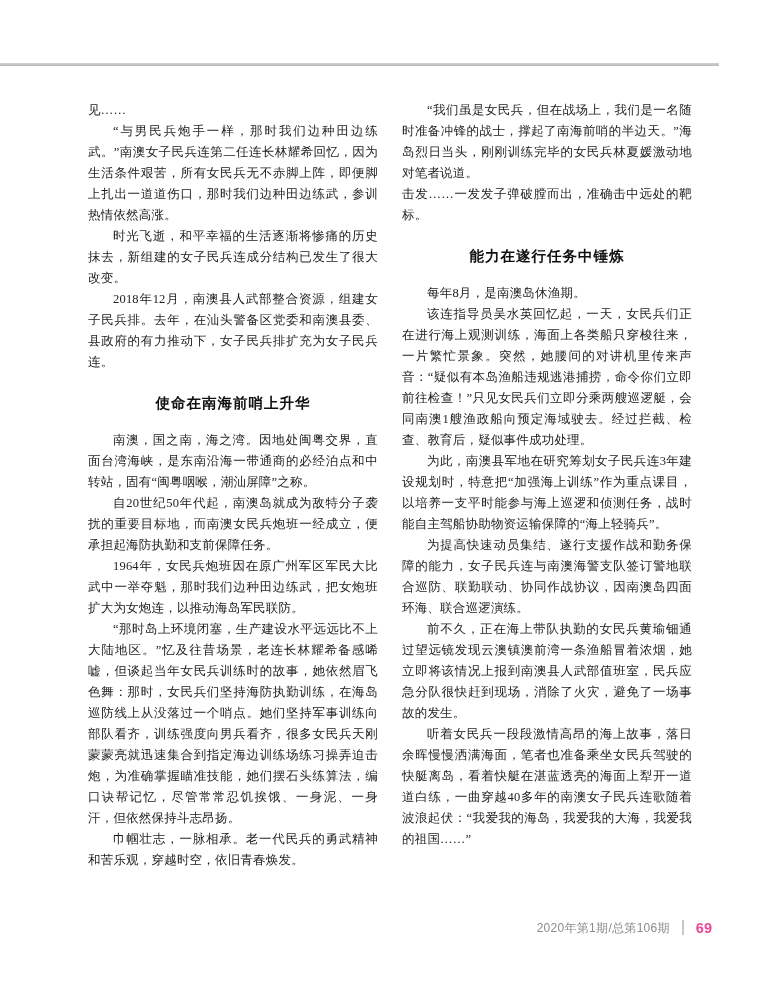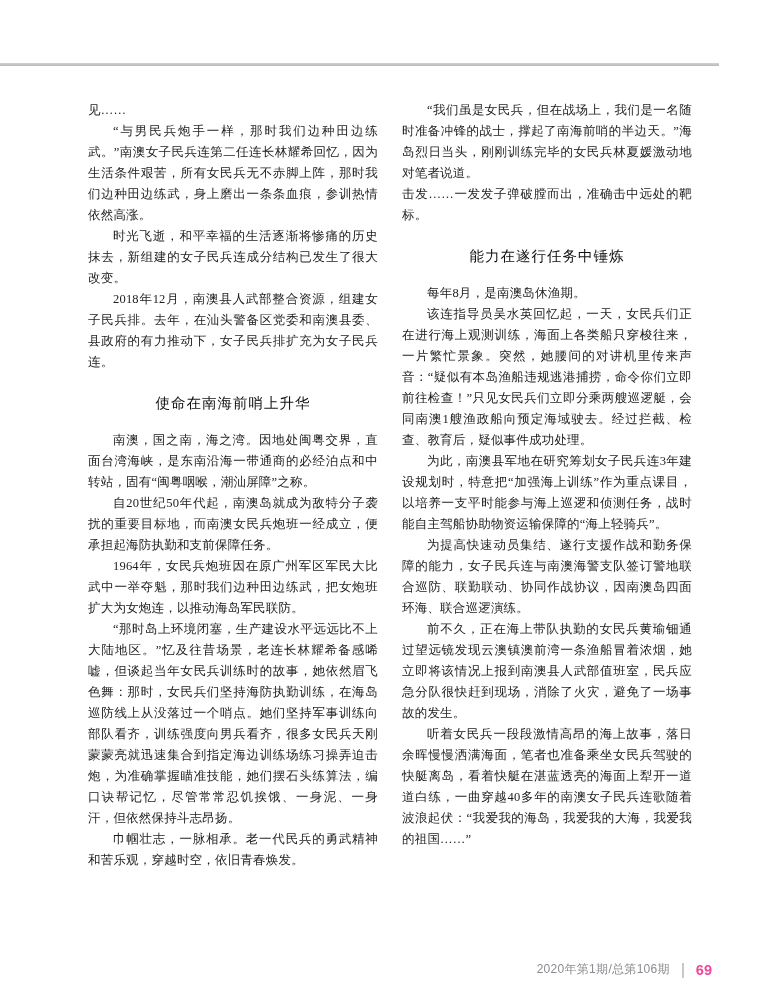--- a/index.html
+++ b/index.html
@@ -35,32 +35,32 @@
     letter-spacing: 0.2px;
     color: #1c1c1e;
     text-align: justify;
     text-justify: inter-ideograph;
     font-family: "Liberation Serif", "DejaVu Serif", serif;
   }
   p.para.indent { text-indent: 25px; }
   .heading {
     margin: 21px 0 17px 0;
     font-family: "Liberation Sans", "DejaVu Sans", sans-serif;
-    font-weight: 400;
+    font-weight: 700;
     font-size: 14.5px;
     letter-spacing: 1px;
     color: #101012;
     text-align: center;
   }
   .footer {
     position: absolute;
-    top: 961px;
+    top: 920px;
     right: 48px;
     display: flex;
-    align-items: flex-end;
+    align-items: flex-start;
     gap: 12px;
   }
   .footer .issue {
     font-size: 12px;
     color: #8b8b90;
     letter-spacing: 0.3px;
     font-family: "Liberation Sans", "DejaVu Sans", sans-serif;
   }
   .footer .sep {
     width: 2px;
@@ -75,21 +75,21 @@
   }
 </style>
 </head>
 <body>
 
 <div class="header-rule"></div>
 
 <div class="article">
   <div class="col">
       <p class="para">见……</p>
-      <p class="para indent">“与男民兵炮手一样，那时我们边种田边练武。”南澳女子民兵连第二任连长林耀希回忆，因为生活条件艰苦，所有女民兵无不赤脚上阵，那时我们边种田边练武，身上磨出一条条血痕，参训热情依然高涨。</p>
+      <p class="para indent">“与男民兵炮手一样，那时我们边种田边练武。”南澳女子民兵连第二任连长林耀希回忆，因为生活条件艰苦，所有女民兵无不赤脚上阵，即便脚上扎出一道道伤口，那时我们边种田边练武，参训热情依然高涨。</p>
       <p class="para indent">时光飞逝，和平幸福的生活逐渐将惨痛的历史抹去，新组建的女子民兵连成分结构已发生了很大改变。</p>
       <p class="para indent">2018年12月，南澳县人武部整合资源，组建女子民兵排。去年，在汕头警备区党委和南澳县委、县政府的有力推动下，女子民兵排扩充为女子民兵连。</p>
       <h3 class="heading">使命在南海前哨上升华</h3>
       <p class="para indent">南澳，国之南，海之湾。因地处闽粤交界，直面台湾海峡，是东南沿海一带通商的必经泊点和中转站，固有“闽粤咽喉，潮汕屏障”之称。</p>
       <p class="para indent">自20世纪50年代起，南澳岛就成为敌特分子袭扰的重要目标地，而南澳女民兵炮班一经成立，便承担起海防执勤和支前保障任务。</p>
       <p class="para indent">1964年，女民兵炮班因在原广州军区军民大比武中一举夺魁，那时我们边种田边练武，把女炮班扩大为女炮连，以推动海岛军民联防。</p>
       <p class="para indent">“那时岛上环境闭塞，生产建设水平远远比不上大陆地区。”忆及往昔场景，老连长林耀希备感唏嘘，但谈起当年女民兵训练时的故事，她依然眉飞色舞：那时，女民兵们坚持海防执勤训练，在海岛巡防线上从没落过一个哨点。她们坚持军事训练向部队看齐，训练强度向男兵看齐，很多女民兵天刚蒙蒙亮就迅速集合到指定海边训练场练习操弄迫击炮，为准确掌握瞄准技能，她们摆石头练算法，编口诀帮记忆，尽管常常忍饥挨饿、一身泥、一身汗，但依然保持斗志昂扬。</p>
       <p class="para indent">巾帼壮志，一脉相承。老一代民兵的勇武精神和苦乐观，穿越时空，依旧青春焕发。</p>
     </div>
   <div class="col">

